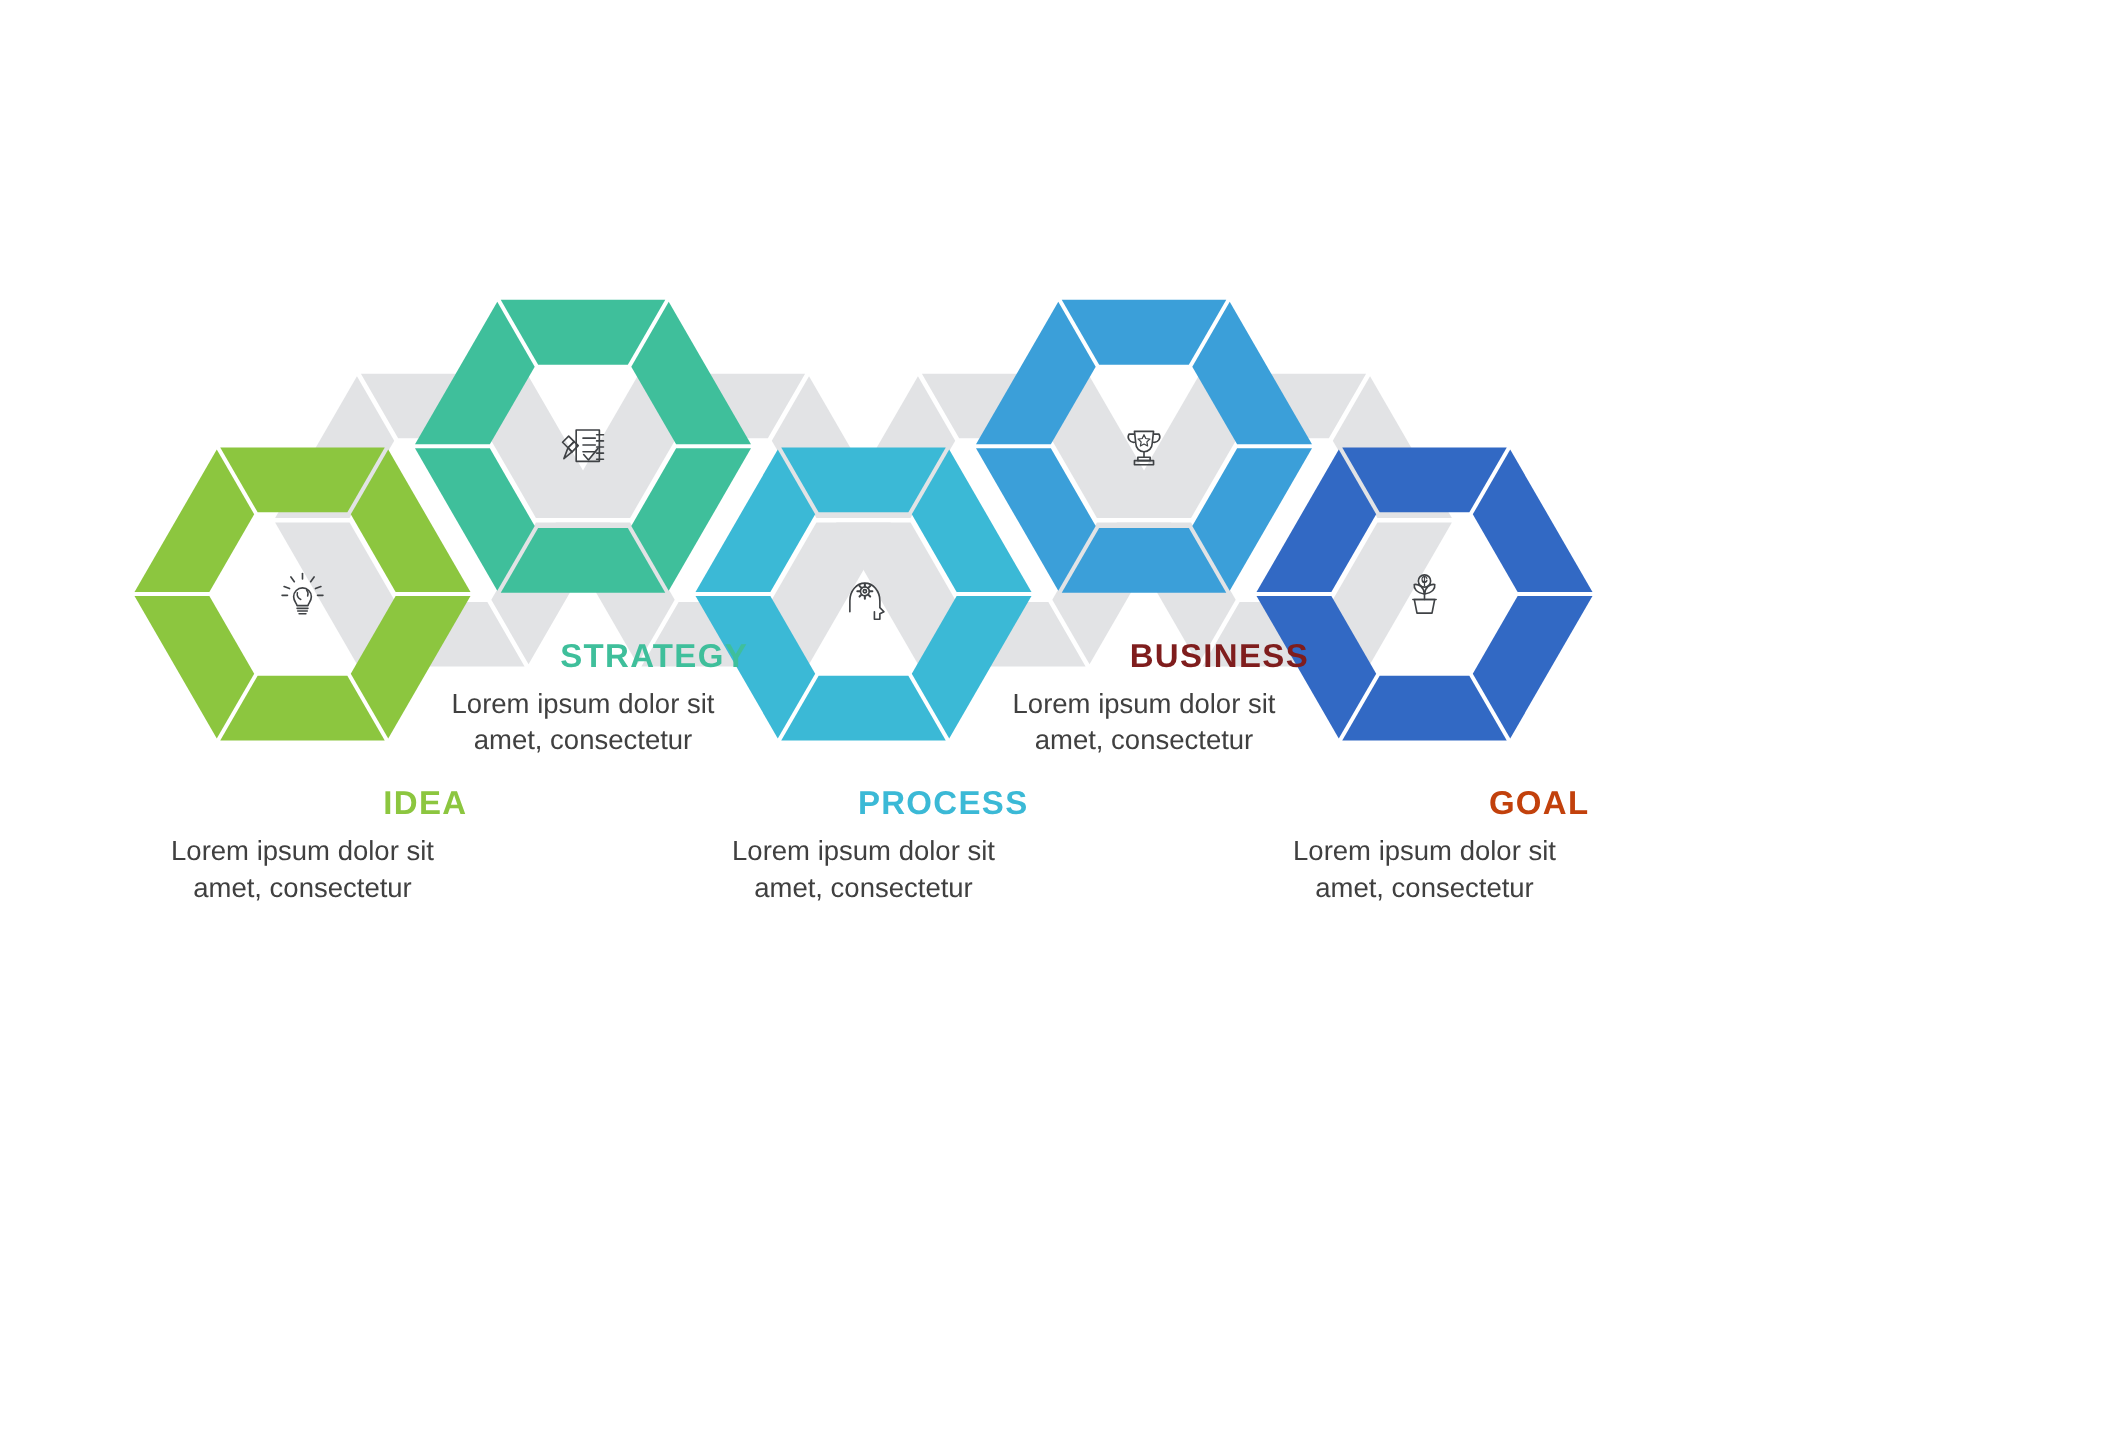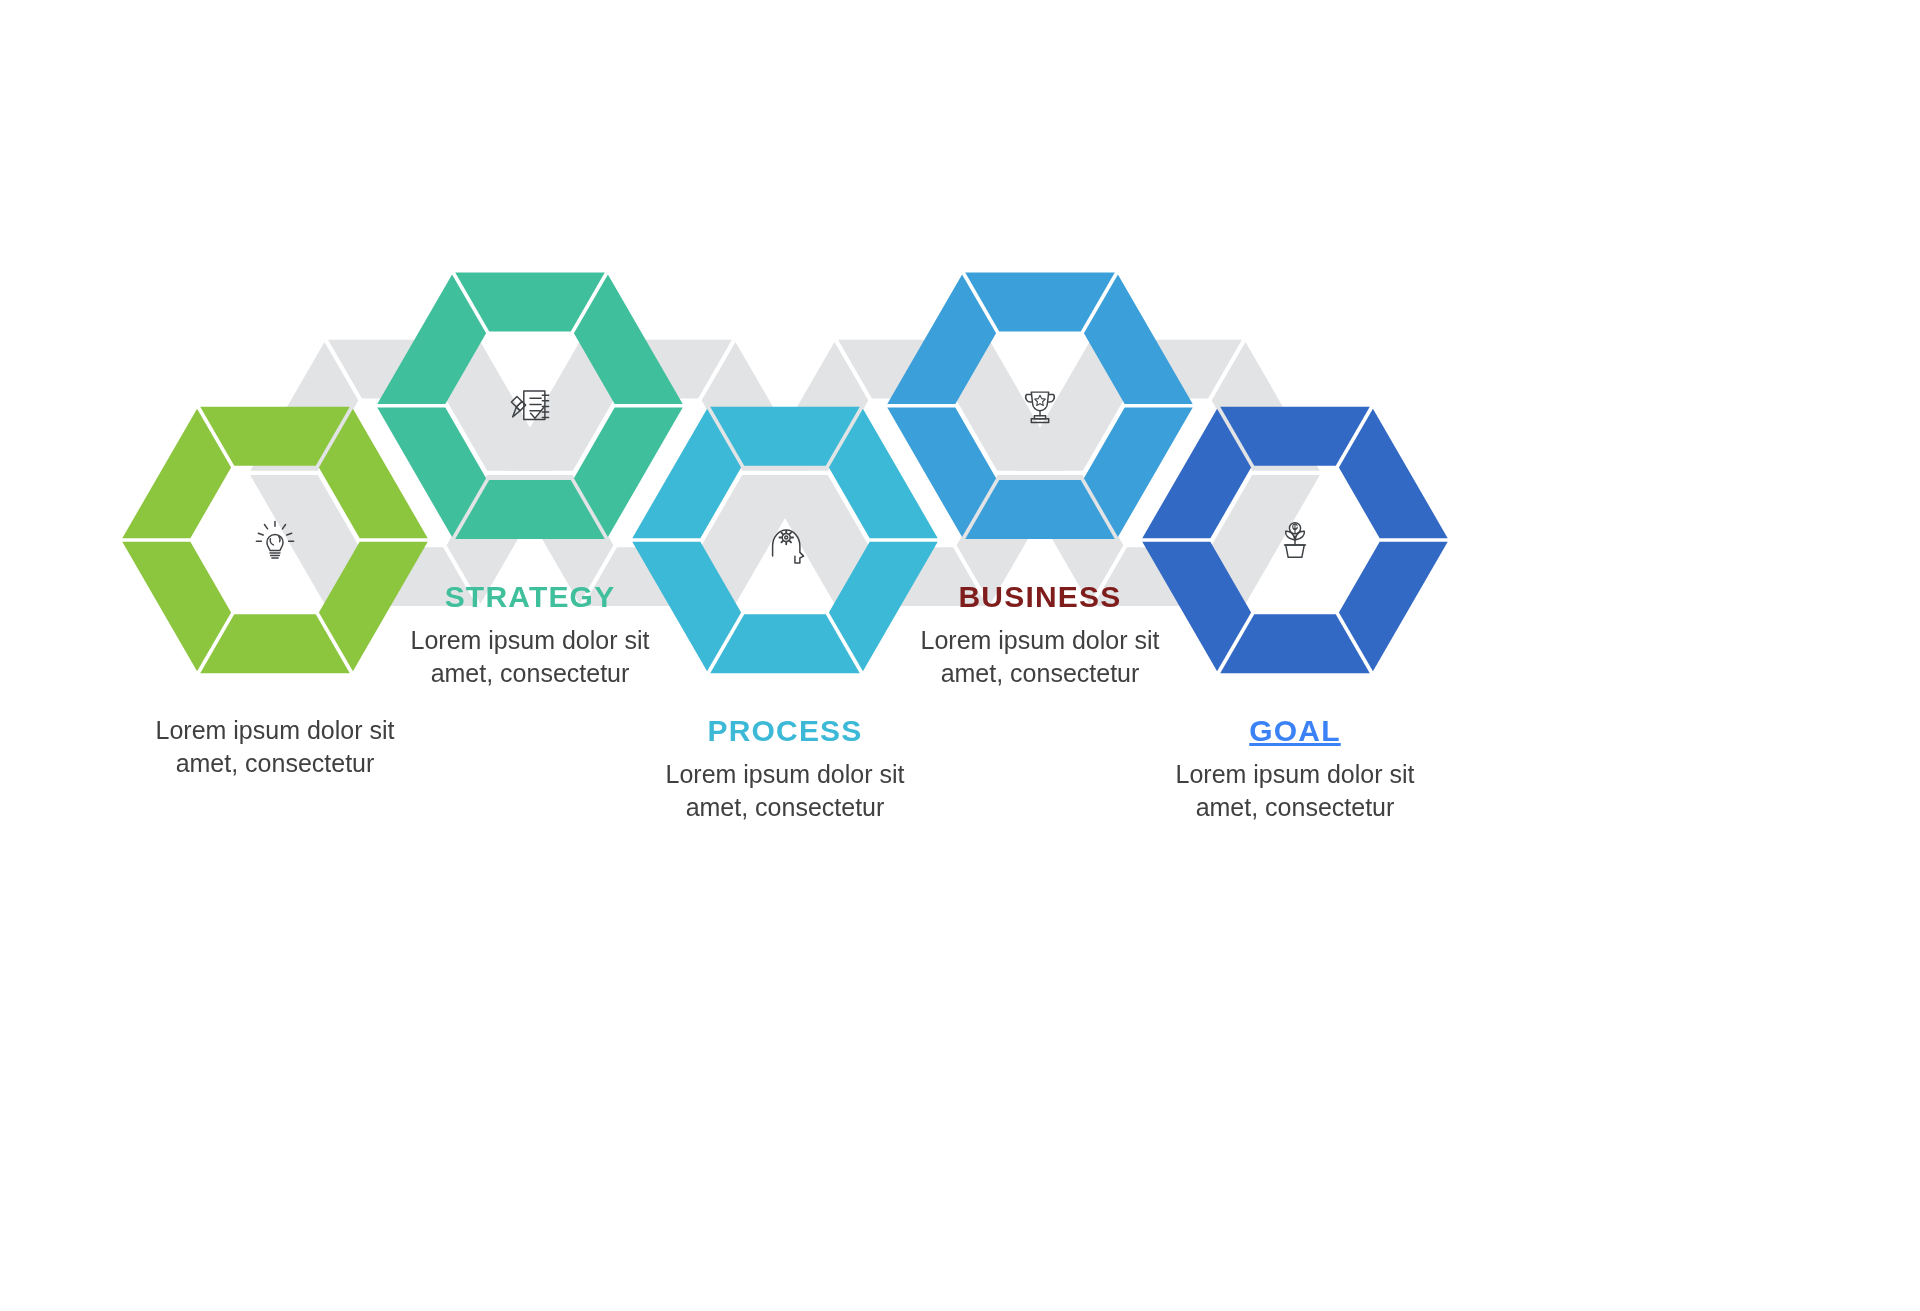--- a/index.html
+++ b/index.html
@@ -10,20 +10,21 @@
     overflow: hidden;
     position: relative;
   }
   #canvas { position: absolute; inset: 0; }
   svg.hexfig { position: absolute; left: 0; top: 0; width: 1920px; height: 1311px; }
 
   .label-block { position: absolute; text-align: center; width: 300px; }
   .label-title {
     font-size: 30px; font-weight: bold; letter-spacing: 1.2px;
     margin-bottom: 10px;
+    text-align: right;
   }
   .label-desc {
     font-size: 25px; line-height: 1.32; color: #404040;
     font-family: "DejaVu Sans", sans-serif;
   }
   .label-desc { font-family: "Liberation Sans", sans-serif; }
 </style>
 </head>
 <body>
 
@@ -158,31 +159,32 @@
         <line x1="-17" y1="8" x2="17" y2="8"></line>
         <line x1="0" y1="8" x2="0" y2="-4"></line>
         <path d="M 0 0 c -12 -2 -16 -8 -15 -14 c 7 -1 14 4 15 14 z"></path>
         <path d="M 0 0 c 12 -2 16 -8 15 -14 c -7 -1 -14 4 -15 14 z"></path>
         <circle cx="0" cy="-19" r="9"></circle>
         <path d="M 3.5 -23 a 3.5 3 0 0 0 -7 1 a 3.5 3 0 0 0 7 1.6 a 3.5 3 0 0 1 -7 1" stroke-width="1.8"></path>
         <line x1="0" y1="-26" x2="0" y2="-12" stroke-width="1.8"></line>
       </g>
     </svg>
     <div class="label-block" style="left: 125px; top: 714.234px;">
+      <div class="label-title" style="color: rgb(140, 198, 63);">IDEA</div>
       <div class="label-desc">Lorem ipsum dolor sit amet, consectetur</div>
     </div>
     <div class="label-block" style="left: 380px; top: 580px;">
       <div class="label-title" style="color: rgb(63, 191, 155);">STRATEGY</div>
       <div class="label-desc">Lorem ipsum dolor sit amet, consectetur</div>
     </div>
     <div class="label-block" style="left: 635px; top: 714.234px;">
       <div class="label-title" style="color: rgb(59, 185, 214);">PROCESS</div>
       <div class="label-desc">Lorem ipsum dolor sit amet, consectetur</div>
     </div>
     <div class="label-block" style="left: 890px; top: 580px;">
       <div class="label-title" style="color: #7f1d1d;">BUSINESS</div>
       <div class="label-desc">Lorem ipsum dolor sit amet, consectetur</div>
     </div>
     <div class="label-block" style="left: 1145px; top: 714.234px;">
-      <div class="label-title" style="color: #3b82f6; text-decoration: underline;">GOAL</div>
+      <div class="label-title" style="color: #c2410c;">GOAL</div>
       <div class="label-desc">Lorem ipsum dolor sit amet, consectetur</div>
     </div>
   </div>
 
 </body></html>

